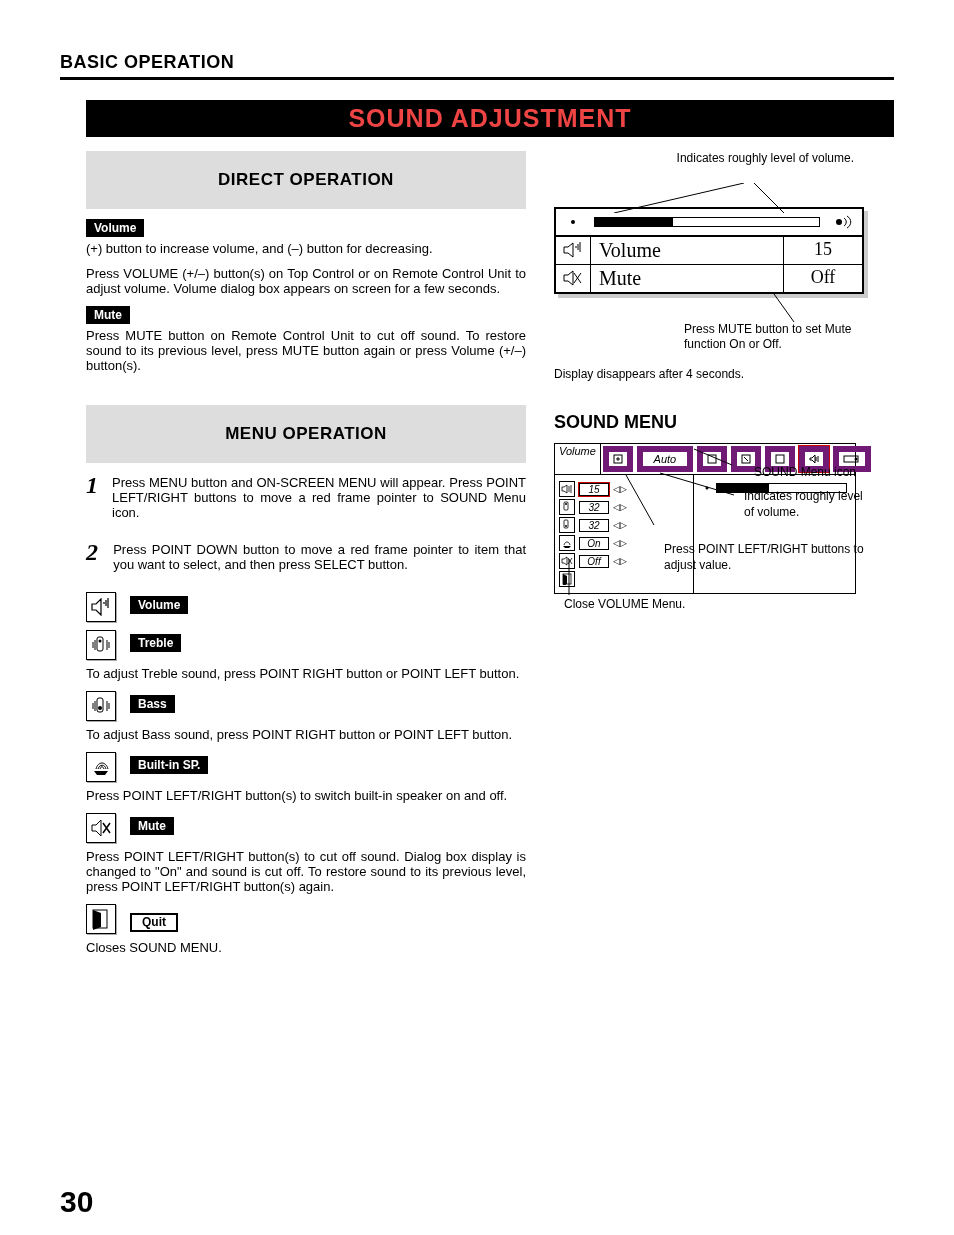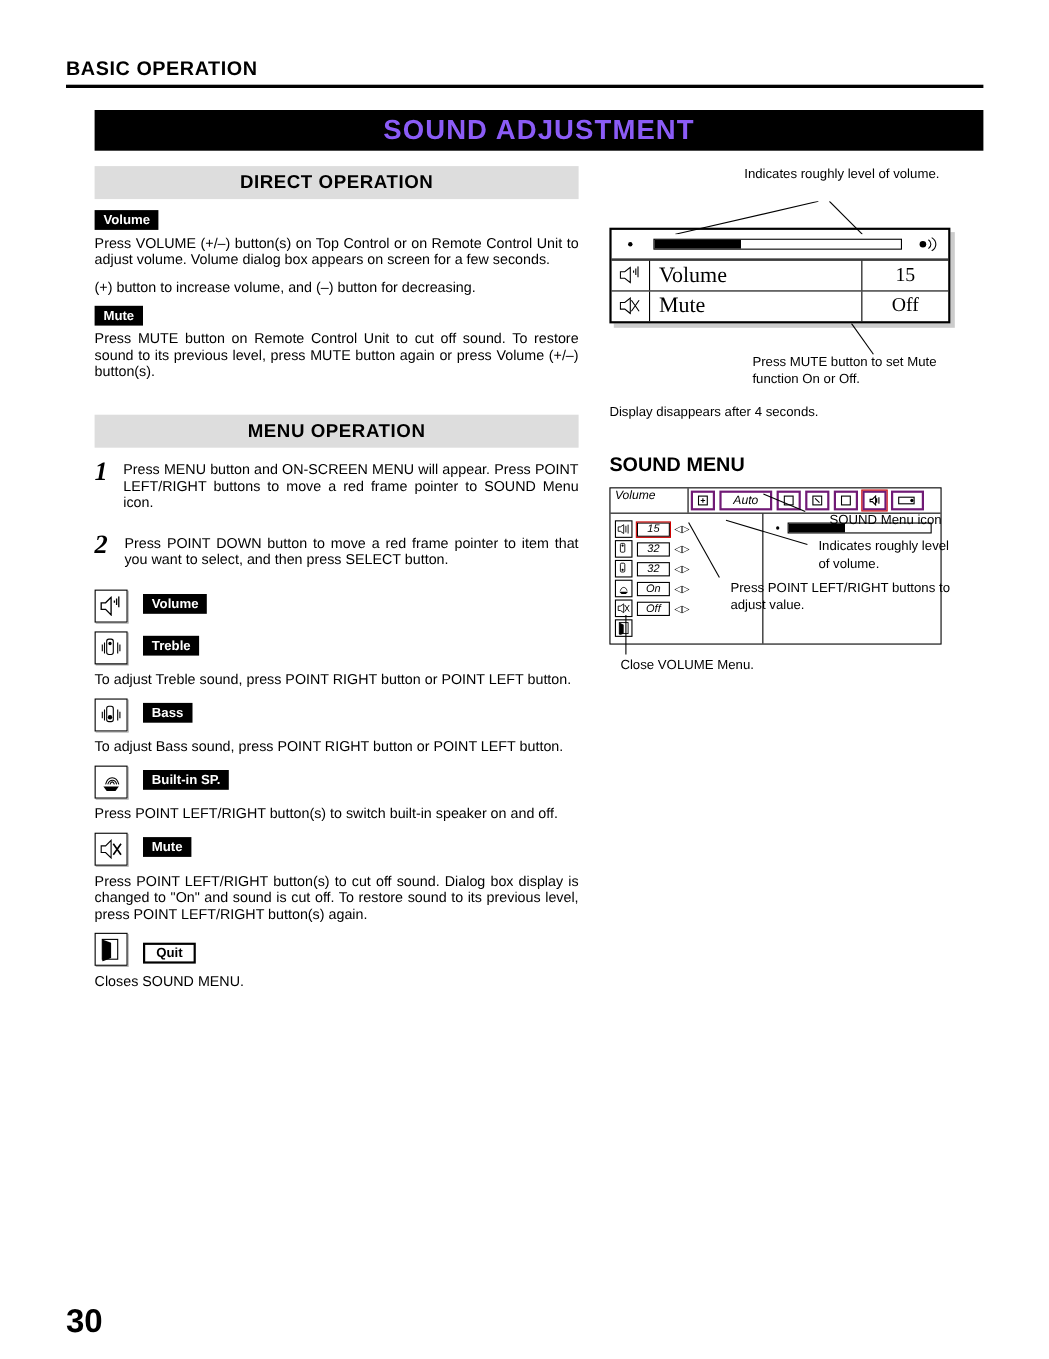--- a/index.html
+++ b/index.html
@@ -8,29 +8,29 @@
     font-family: Arial, Helvetica, sans-serif;
     font-size: 13px;
     color: #000;
     width: 954px;
     box-sizing: border-box;
     background: #fff;
   }
   .chapter-title { font-weight: bold; font-size: 18px; letter-spacing: .5px; }
   hr.thick { border: 0; border-top: 3px solid #000; margin: 4px 0 20px 0; }
   .black-bar {
-    background: #000; color: #8b5cf6; text-align: center; font-weight: bold;
+    background: #000; color: #ef4444; text-align: center; font-weight: bold;
     font-size: 25px; padding: 4px 0; margin: 0 0 14px 26px; letter-spacing: 1px;
   }
   .columns { display: flex; gap: 28px; margin-left: 26px;}
   .left { width: 440px; }
   .right { width: 330px; font-size: 12px; }
   .gray-title {
     background: #ddd; text-align: center; font-weight: bold; font-size: 17px;
-    padding: 5px 0; letter-spacing: .5px; margin-bottom: 10px;
+    padding: 19px 0; letter-spacing: .5px; margin-bottom: 10px;
   }
   .tag {
     display: inline-block; background: #000; color: #fff; font-weight: bold;
     font-size: 12px; padding: 2px 8px; margin-bottom: 4px;
   }
   .tag-out {
     display: inline-block; border: 2px solid #000; font-weight: bold; font-size: 12px;
     padding: 0 10px 1px 10px; margin-top: 6px;
   }
   p.body { margin: 0 0 10px 0; text-align: justify; }
@@ -48,21 +48,21 @@
   .vol-row .ico { width:34px; display:flex; align-items:center; justify-content:center; padding:4px 0;}
   .vol-row .lab { flex:1; border-left:1px solid #000; font-family:"Times New Roman",serif; font-size:20px; padding:2px 8px;}
   .vol-row .val { width:70px; border-left:1px solid #000; font-family:"Times New Roman",serif; font-size:18px; text-align:center; padding:2px 4px;}
   .callout { font-size:12px; line-height:1.3; }
   
   .sound-title { font-weight: bold; font-size: 18px; margin-top: 30px; margin-bottom:10px;}
   .sm { border:1px solid #000; width:300px; font-size:11px;}
   .sm-top { display:flex; border-bottom:1px solid #000;}
   .sm-top .lbl { width:62px; border-right:1px solid #000; padding:1px 4px; font-style:italic;}
   .sm-top .grp { display:flex;}
-  .sm-top .slot { border:2px solid #701a75; margin:2px 2px; width:18px; height:14px; display:flex;align-items:center;justify-content:center;}
+  .sm-top .slot { border:6px solid #701a75; margin:2px 2px; width:18px; height:14px; display:flex;align-items:center;justify-content:center;}
   .sm-top .auto { width:44px; font-style:italic;}
   .sm-body { display:flex;}
   .sm-list { width:130px; border-right:1px solid #000; padding:4px;}
   .sm-item { display:flex; align-items:center; gap:4px; margin:2px 0;}
   .sm-item .b { border:1px solid #000; width:28px; text-align:center; font-style:italic; font-size:10px;}
   .sm-item .i { width:14px; height:14px; border:1px solid #000; display:flex; align-items:center; justify-content:center;}
   .sm-item .arr { font-size:9px; }
   .sm-right { flex:1; padding:4px; position:relative;}
   .mini-bar { height:8px; border:1px solid #000; background:linear-gradient(to right,#000 40%,#fff 40%); margin:6px 4px;}
   .ann { font-size:12px; line-height:1.3; margin:4px 0 0 10px;}
@@ -74,22 +74,22 @@
 <div class="chapter-title">BASIC OPERATION</div>
 <hr class="thick">
 
 <div class="black-bar">SOUND ADJUSTMENT</div>
 
 <div class="columns">
   <div class="left">
     <div class="gray-title">DIRECT OPERATION</div>
 
     <span class="tag">Volume</span>
+    <p class="body">(+) button to increase volume, and (–) button for decreasing.</p>
     <p class="body">Press VOLUME (+/–) button(s) on Top Control or on Remote Control Unit to adjust volume.  Volume dialog box appears on screen for a few seconds.</p>
-    <p class="body">(+) button to increase volume, and (–) button for decreasing.</p>
 
     <span class="tag">Mute</span>
     <p class="body">Press MUTE button on Remote Control Unit to cut off sound.  To restore sound to its previous level, press MUTE button again or press Volume (+/–) button(s).</p>
 
     <div style="height:22px"></div>
     <div class="gray-title">MENU OPERATION</div>
 
     <div class="step">
       <div class="stepnum">1</div>
       <p class="body" style="margin-top:2px">Press MENU button and ON-SCREEN MENU will appear.  Press POINT LEFT/RIGHT buttons to move a red frame pointer to SOUND Menu icon.</p>
@@ -330,19 +330,19 @@
           <line x1="80" y1="24" x2="6" y2="2" stroke="#000"></line>
         </svg>
     <svg style="position:absolute; left:70px; top:30px; width:40px; height:60px;">
           <line x1="30" y1="52" x2="2" y2="2" stroke="#000"></line>
         </svg>
     <svg style="position:absolute; left:10px; top:116px; width:20px; height:40px;">
           <line x1="5" y1="0" x2="5" y2="36" stroke="#000"></line>
         </svg>
     <div style="position:absolute; left:190px; top:18px" class="ann">SOUND Menu icon</div>
     <div style="position:absolute; left:180px; top:42px; width:120px" class="ann">Indicates roughly level of volume.</div>
-    <div style="position:absolute; left:100px; top:80px; width:200px" class="ann">Press POINT LEFT/RIGHT buttons to adjust value.</div>
+    <div style="position:absolute; left:100px; top:95px; width:200px" class="ann">Press POINT LEFT/RIGHT buttons to adjust value.</div>
     <div style="position:absolute; left:0px; top:150px" class="ann">Close VOLUME Menu.</div>
     </div>
   </div>
 </div>
 
 <div class="pagenum">30</div>
 
 </body></html>

